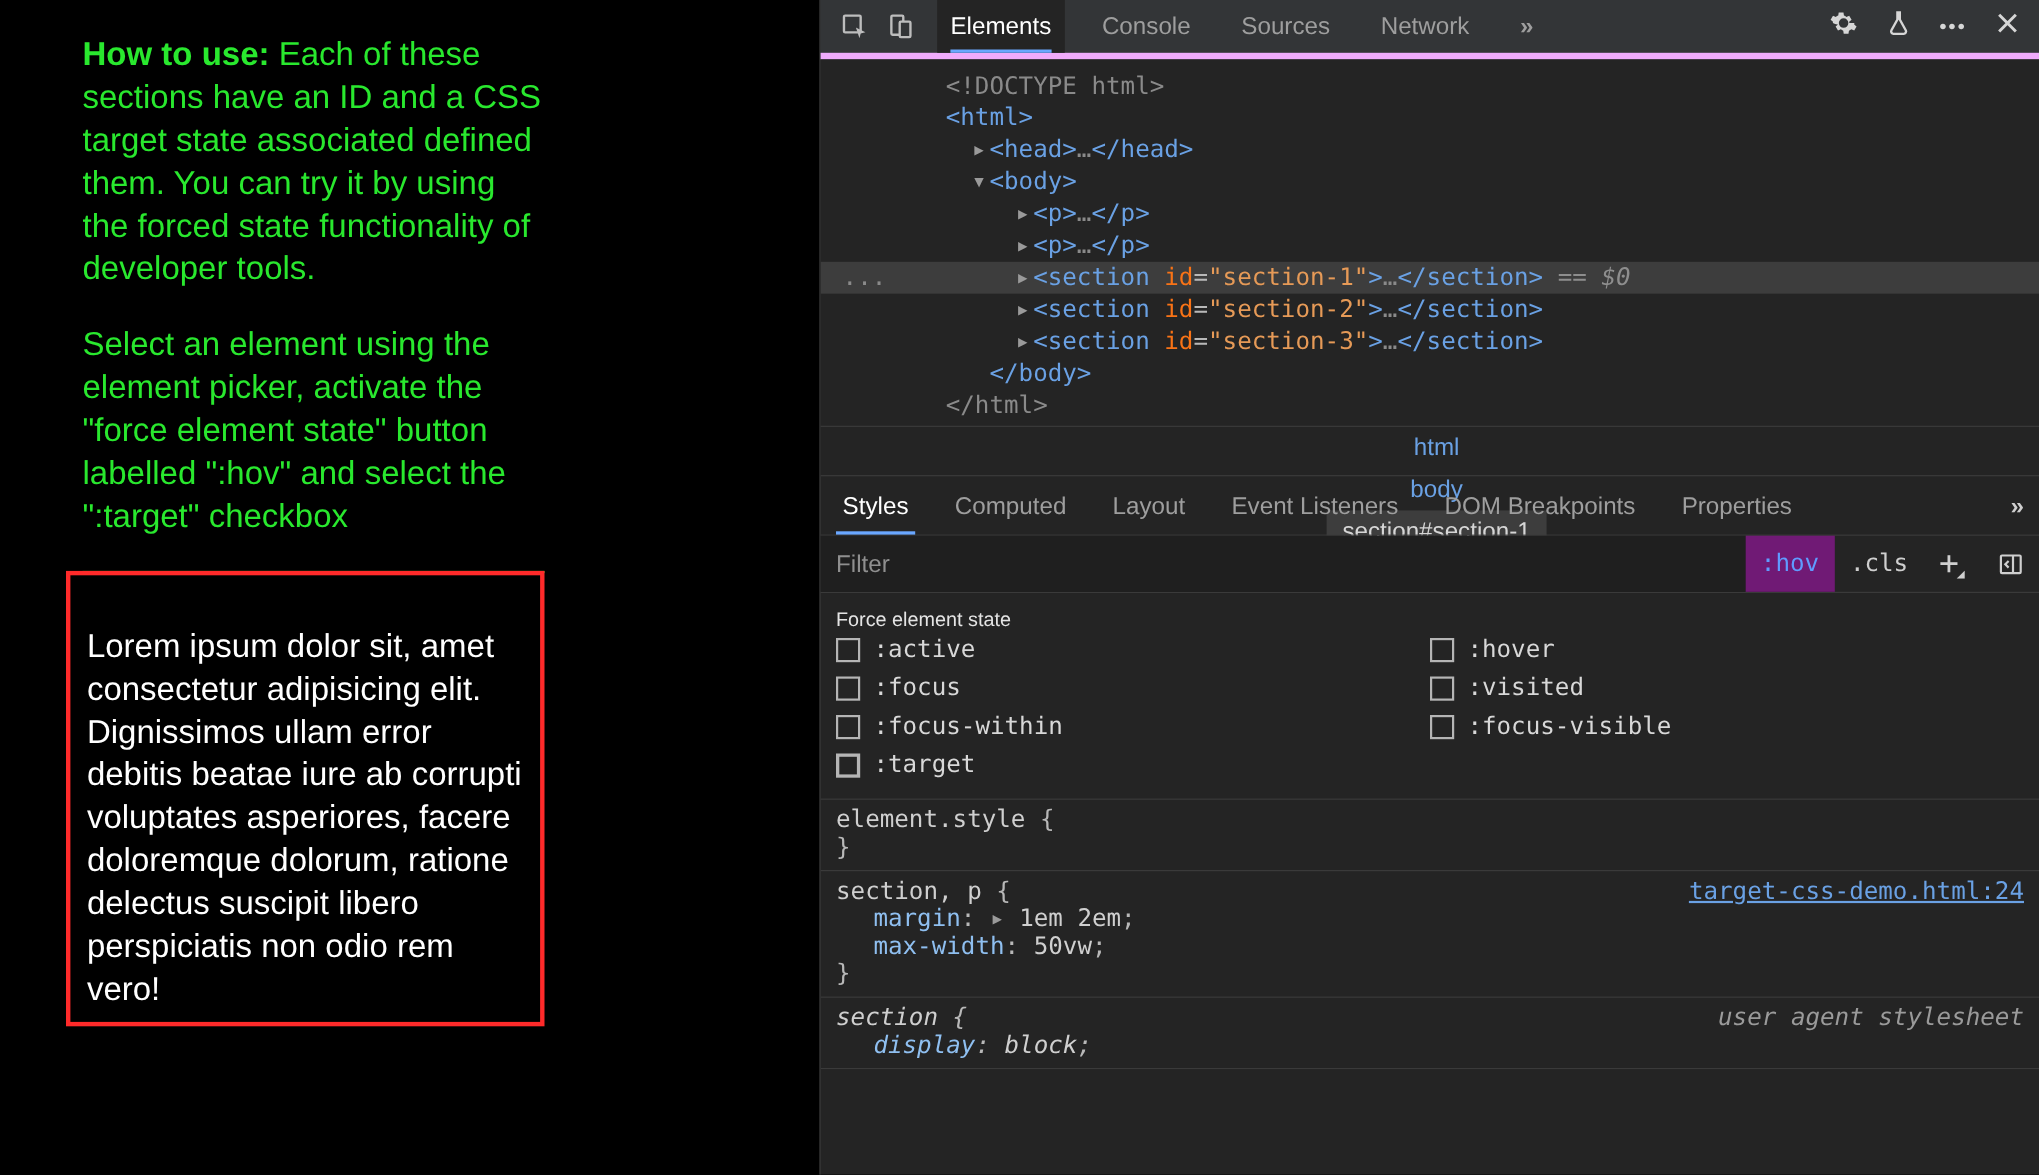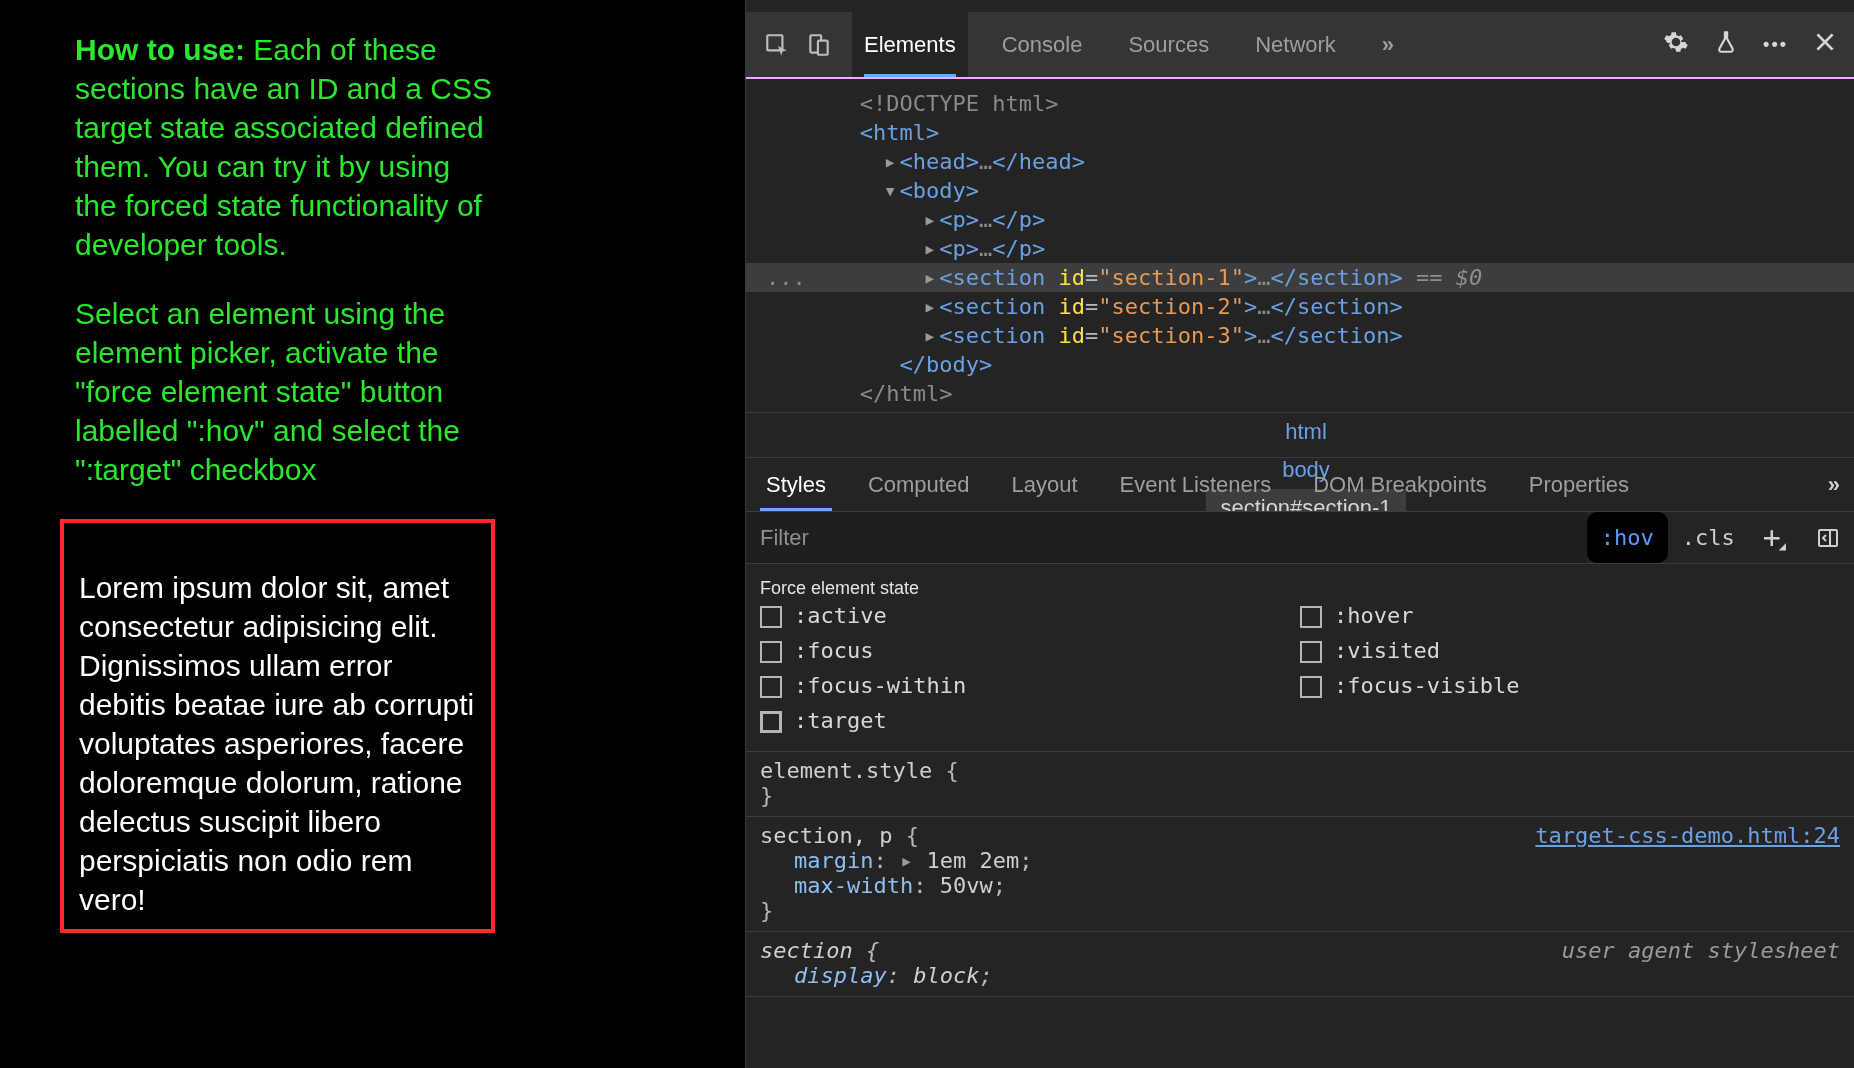--- a/index.html
+++ b/index.html
@@ -56,25 +56,24 @@
     color: #cfcfcf;
     font-size: 22px;
     font-family: "Helvetica Neue", Arial, sans-serif;
     border-left: 1px solid #3a3a3a;
   }
 
   
   .dt-toolbar {
     display: flex;
     align-items: center;
-    height: 67px;
+    height: 54px;
     background: #333537;
-    border-bottom: 2px solid #f0abfc;
+    border-bottom: 6px solid #f0abfc;
     padding: 0 10px;
-    margin-top: 12px;
   }
   .dt-toolbar .tb-btn {
     width: 42px; height: 42px;
     display: flex; align-items: center; justify-content: center;
     color: #bdbdbd;
     cursor: pointer;
   }
   .dt-toolbar .tb-btn svg { width: 26px; height: 26px; }
   .dt-tabs { display: flex; align-items: stretch; height: 100%; margin-left: 12px; gap: 22px; }
   .dt-tab {
@@ -107,21 +106,21 @@
     padding: 10px 0 4px 0;
     background: #242424;
     overflow: hidden;
   }
   .dom-line {
     white-space: pre;
     padding: 2px 0 2px 20px;
     color: #b8b8b8;
   }
   .dom-line .tag    { color: #6aa1e4; }
-  .dom-line .attr   { color: #fde047; }
+  .dom-line .attr   { color: #f97316; }
   .dom-line .attrval{ color: #e69a57; }
   .dom-line .dim    { color: #8a8a8a; }
   .dom-line.selected { background: #3d3d3d; }
   .dom-line .sel0 { color: #8e8e8e; font-style: italic; }
   .dom-line .gut {
     display:inline-block; width:38px; text-align:left; color:#8a8a8a;
   }
   .disclose {
     display:inline-block; width:16px; color:#9a9a9a;
   }
@@ -172,40 +171,40 @@
     border:none; outline:none; color:#cfcfcf;
     font-size:22px; padding:0 14px;
     font-family: inherit;
   }
   .filter-row input::placeholder { color:#8f8f8f; }
   .filter-row .fbtn {
     height:100%; display:flex; align-items:center; padding:0 14px;
     font-family: Menlo, Consolas, monospace; font-size:22px;
     color:#cfcfcf; cursor:pointer;
   }
-  .filter-row .fbtn.hov { color:#5f9bff; background:#000000;border-radius:10px; }
+  .filter-row .fbtn.hov { color:#5f9bff; background:#701a75; }
   .filter-row .fbtn.plus { font-size:30px; font-weight:300; }
   .filter-row .fbtn.plus sub { font-size:12px; position:relative; top:8px; left:-2px; }
   .filter-row .panel-icon svg{ width:24px; height:24px; }
 
   
   .force-panel {
     padding: 14px 14px 18px 14px;
     border-bottom:1px solid #3d3d3d;
     font-family: inherit;
   }
   .force-panel .fp-title { color:#e4e4e4; font-size:18px; margin-bottom:4px; }
   .fp-grid {
     display:grid;
     grid-template-columns: 1fr 1fr;
     row-gap: 10px;
     font-family: Menlo, Consolas, monospace;
     font-size:22px;
   }
-  .fp-item { display:flex; align-items:flex-end; gap:12px; color:#d8d8d8; cursor:pointer; }
+  .fp-item { display:flex; align-items:center; gap:12px; color:#d8d8d8; cursor:pointer; }
   .chk {
     width:22px; height:22px; border:2px solid #b5b5b5; display:inline-block;
     background:transparent;
   }
   .fp-item.strong .chk { border-width:3px; }
 
   
   .rules {
     font-family: Menlo, Consolas, monospace;
     font-size:22px;

